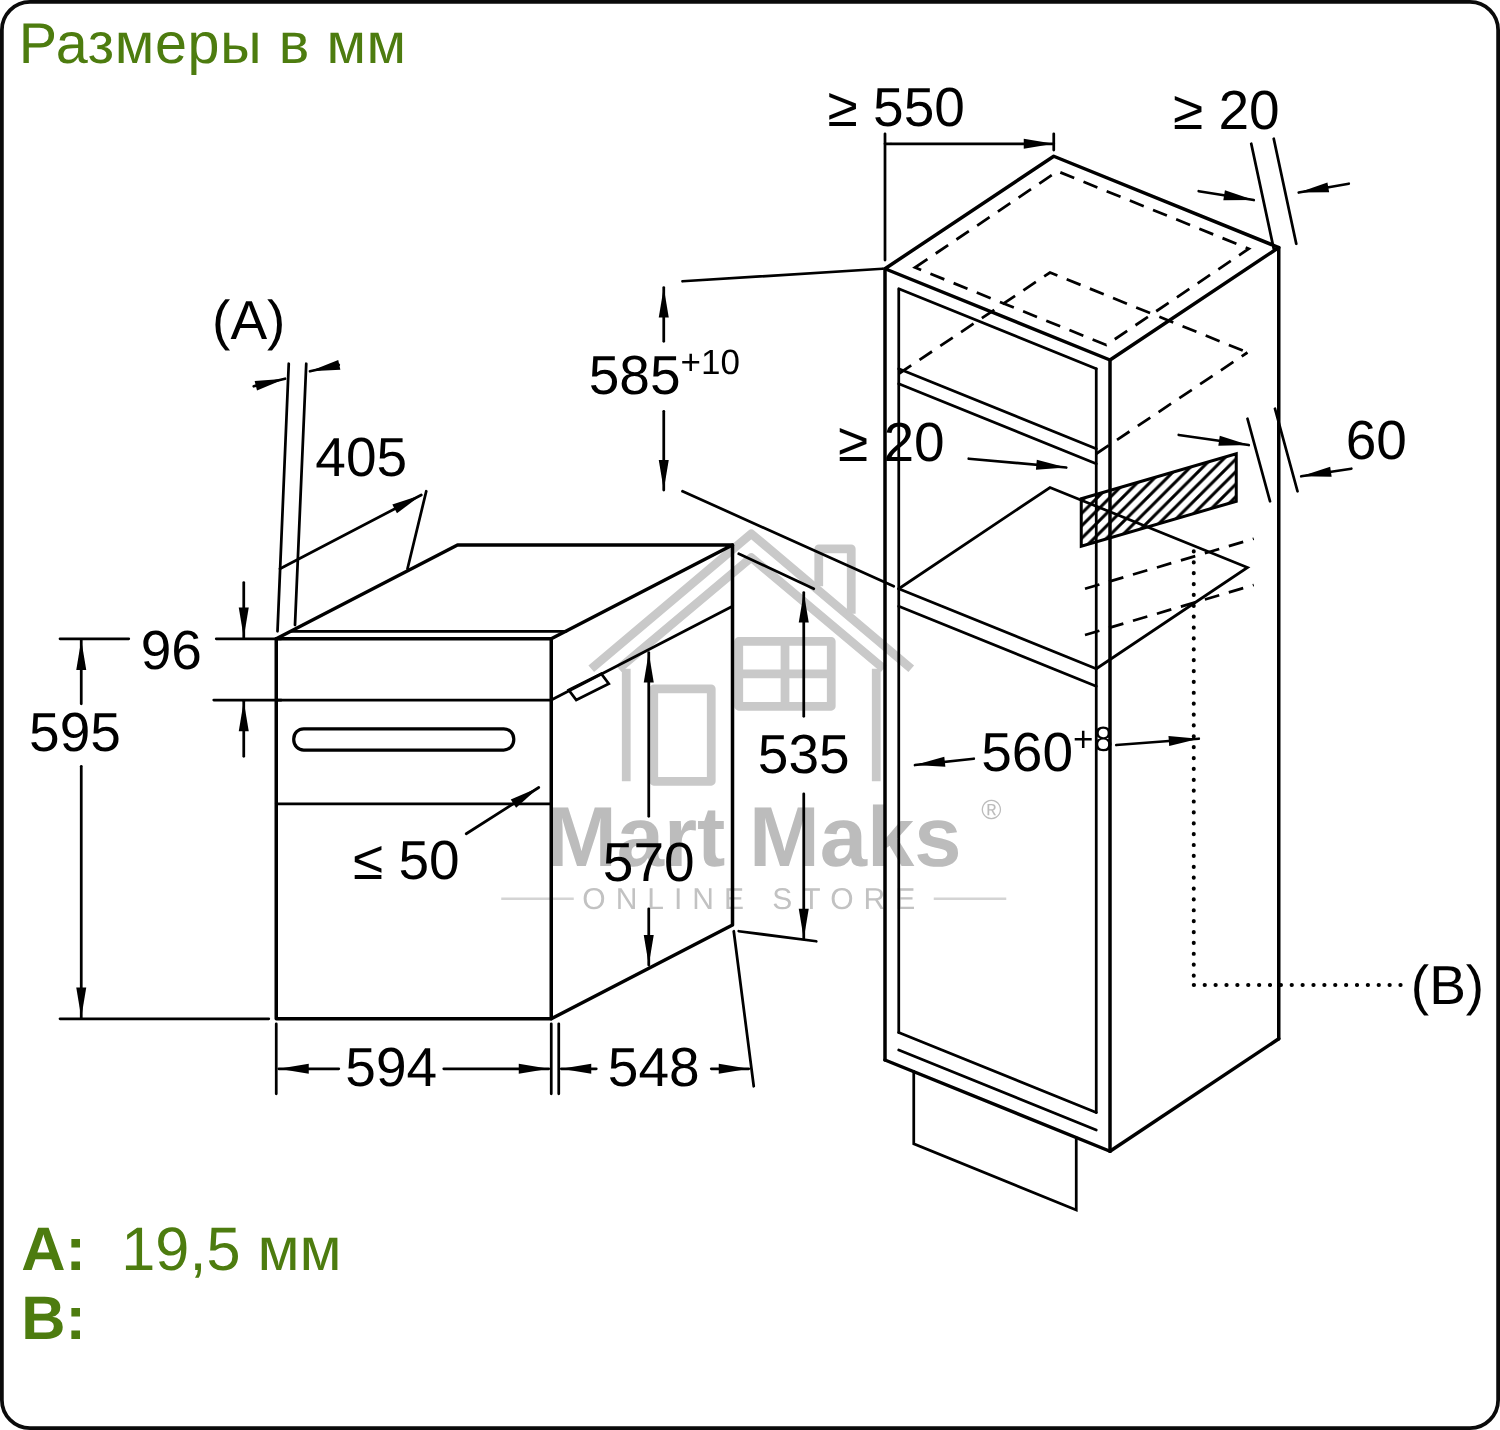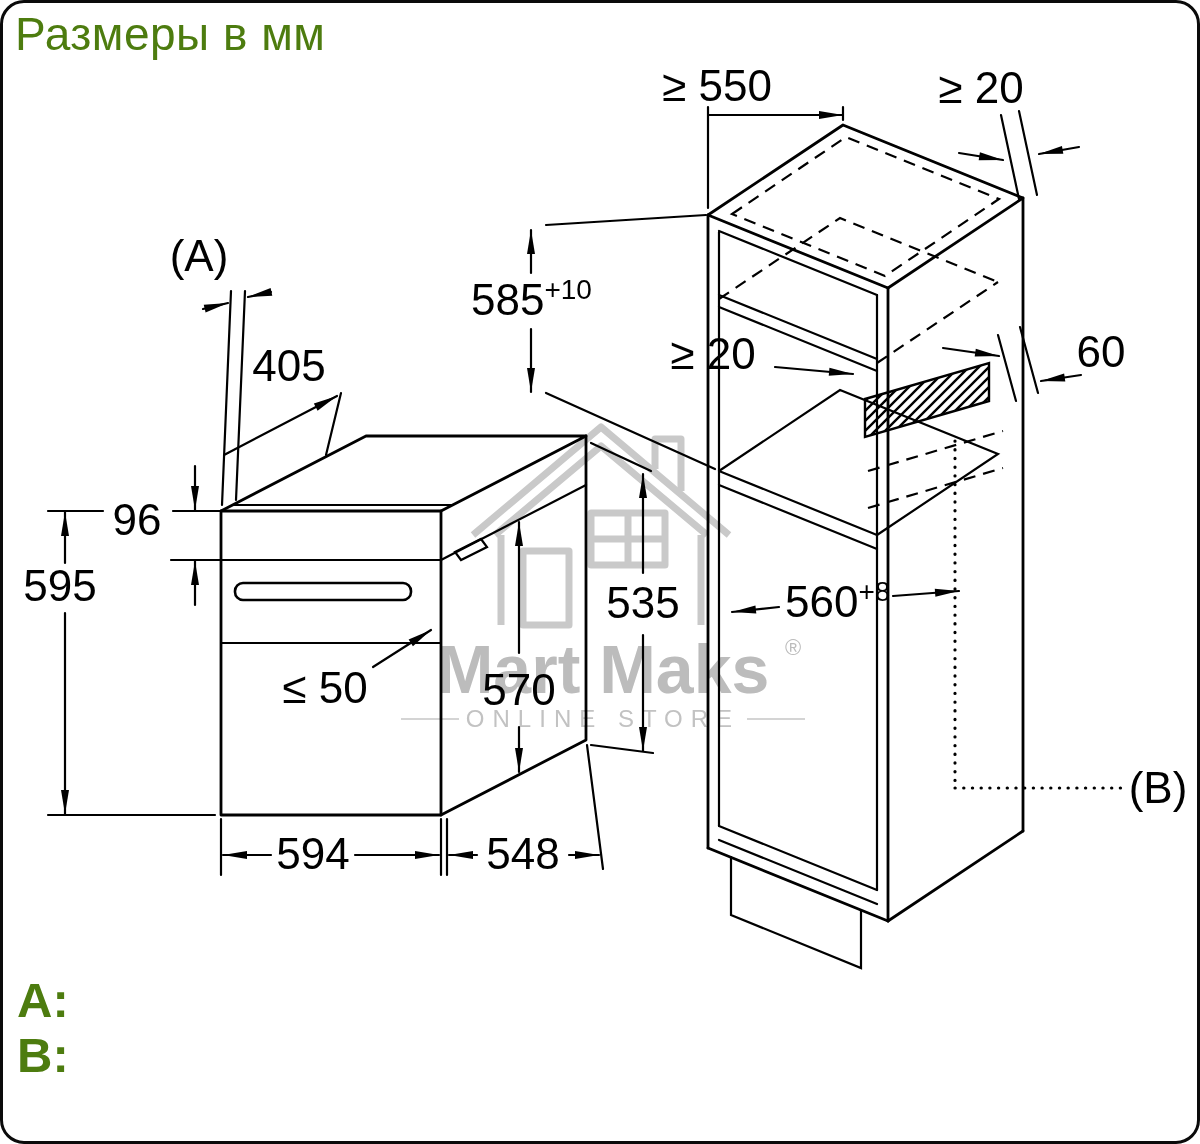--- a/index.html
+++ b/index.html
@@ -179,19 +179,20 @@
       <path class="d" d="M890,593 L956,588" marker-end="url(#ahE)"></path>
       <text class="lbl" x="782" y="614"><tspan>560</tspan><tspan class="sup" dy="-16">+8</tspan></text>
 
       <text class="lbl" x="1155" y="800" text-anchor="middle">(B)</text>
     </g>
   </svg>
 
   <div class="legend">
     <div class="legend-row">
       <span class="legend-key">A:</span>
+      <span class="legend-text">19,5 мм</span>
     </div>
     <div class="legend-row">
       <span class="legend-key">B:</span>
     </div>
   </div>
 
 </div>
 
 </body></html>

